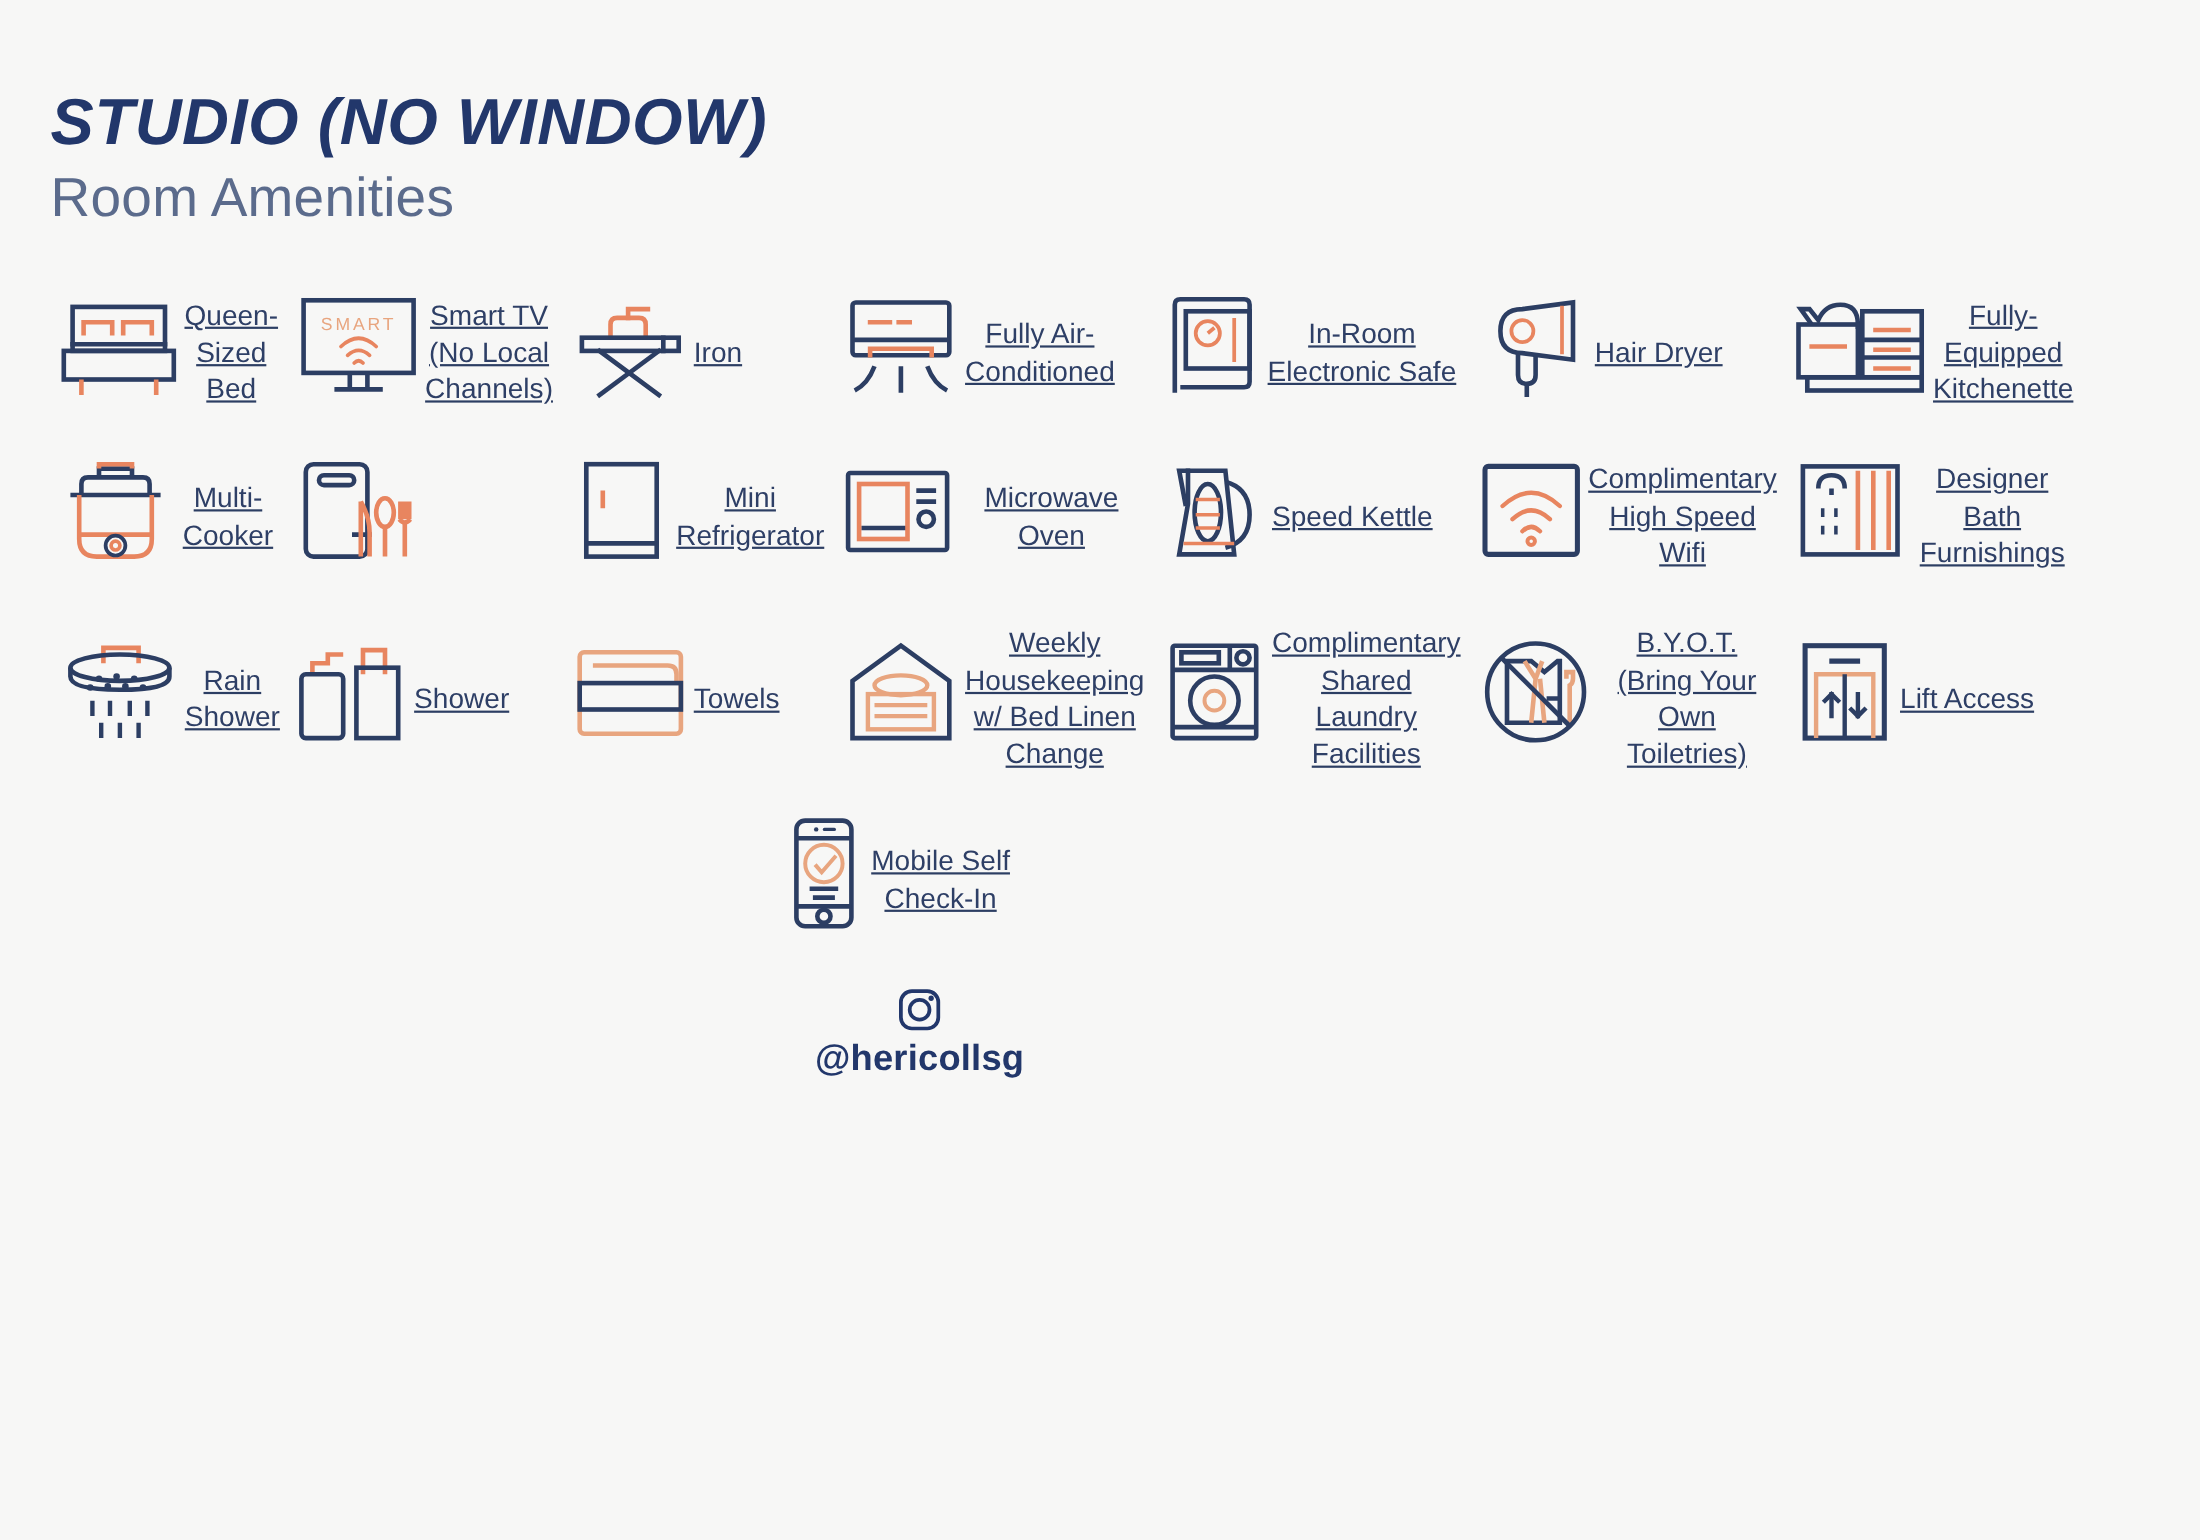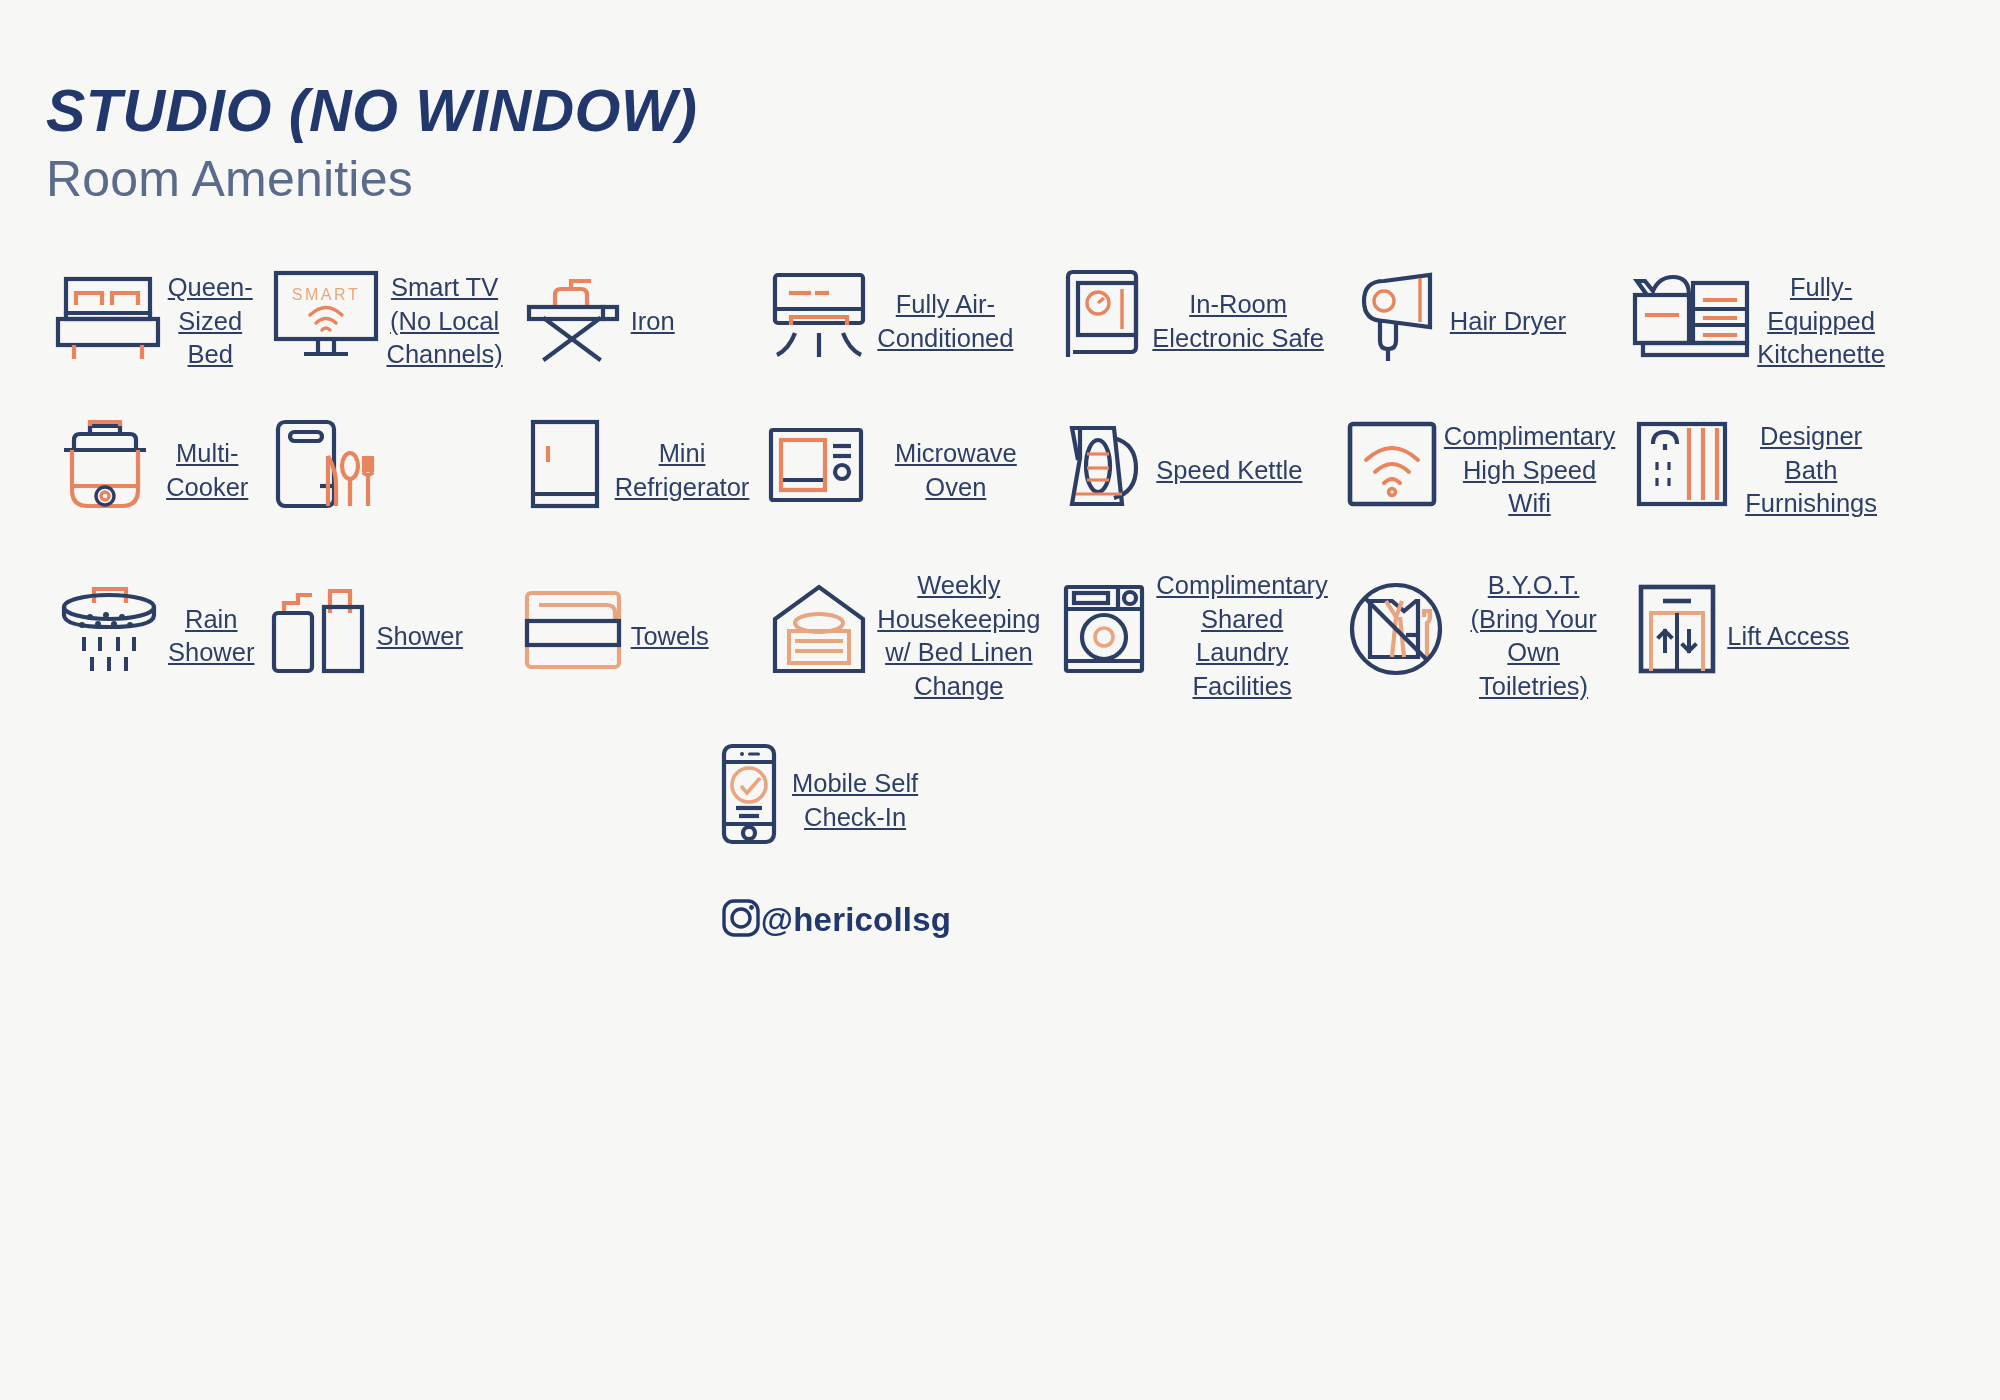--- a/index.html
+++ b/index.html
@@ -71,20 +71,21 @@
     margin-top:10px;
     align-items:flex-end;
   }
   .lastrow .cell{width:260px;}
 
   .footer{
     display:flex;
     align-items:center;
     justify-content:center;
     margin-top:42px;
+    flex-direction:column;
   }
   .footer-handle{
     font-size:33px;
     font-weight:bold;
     color:#22376b;
     letter-spacing:0.2px;
   }
 </style>
 </head>
 <body>

